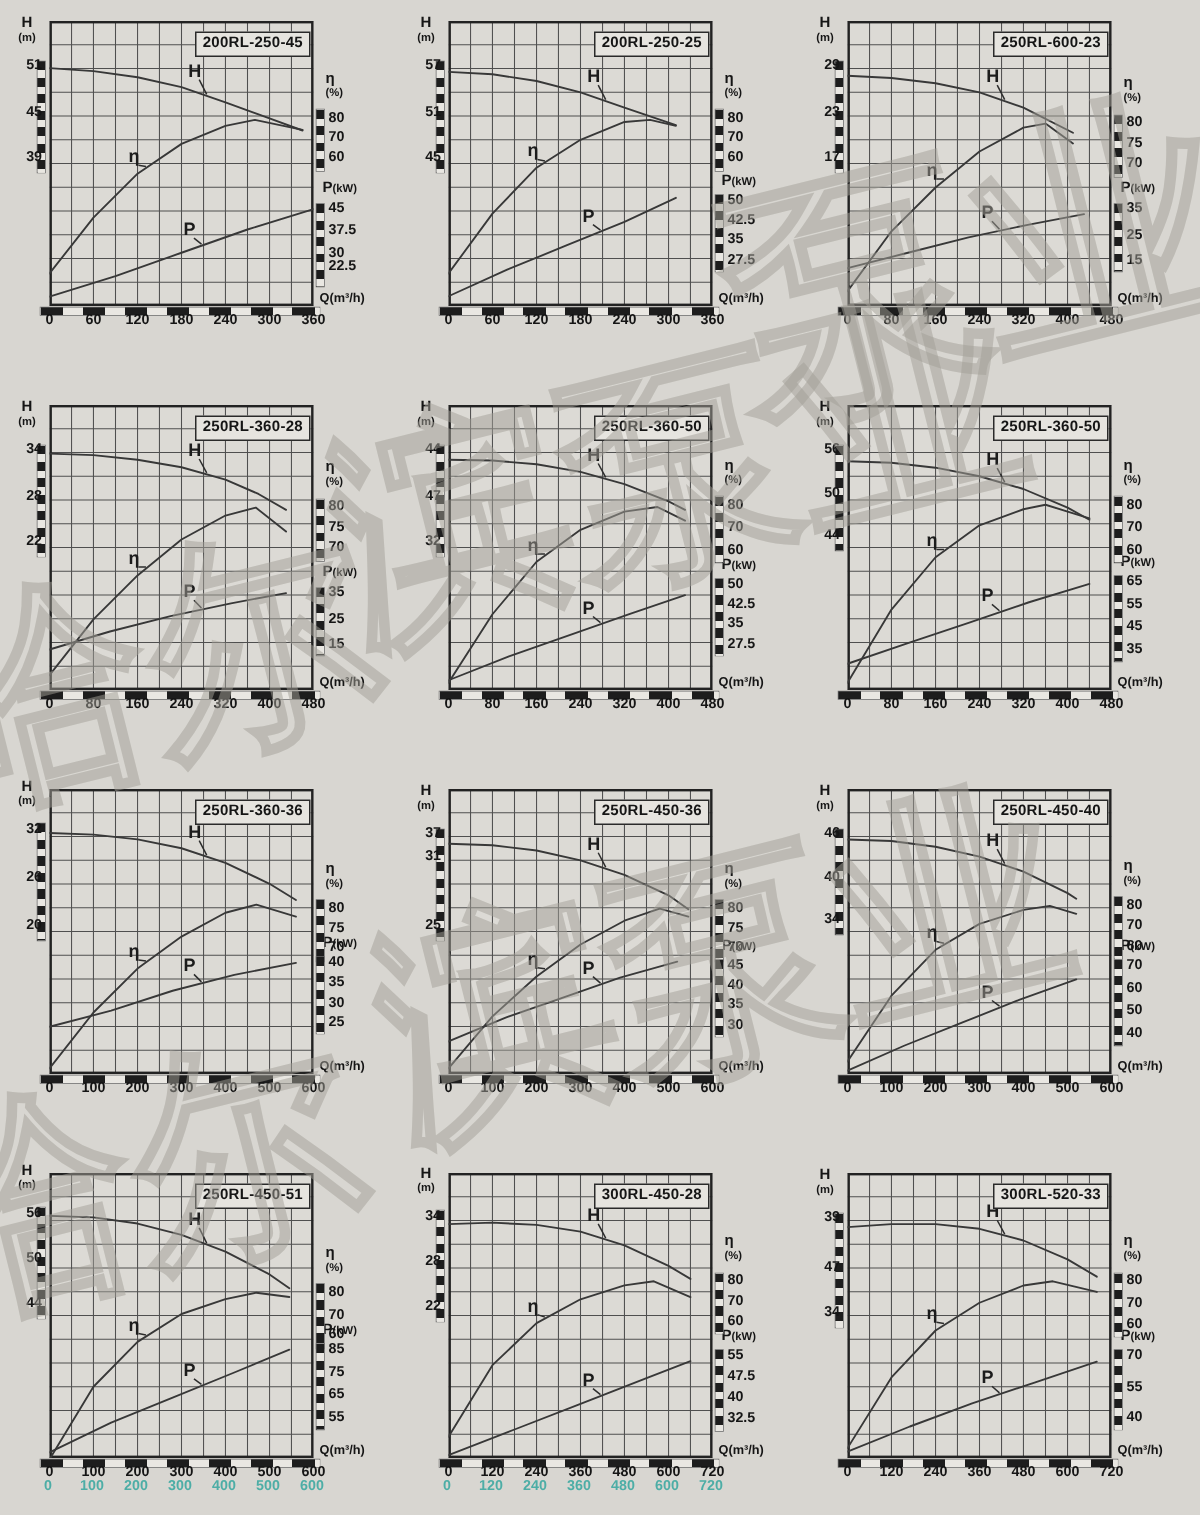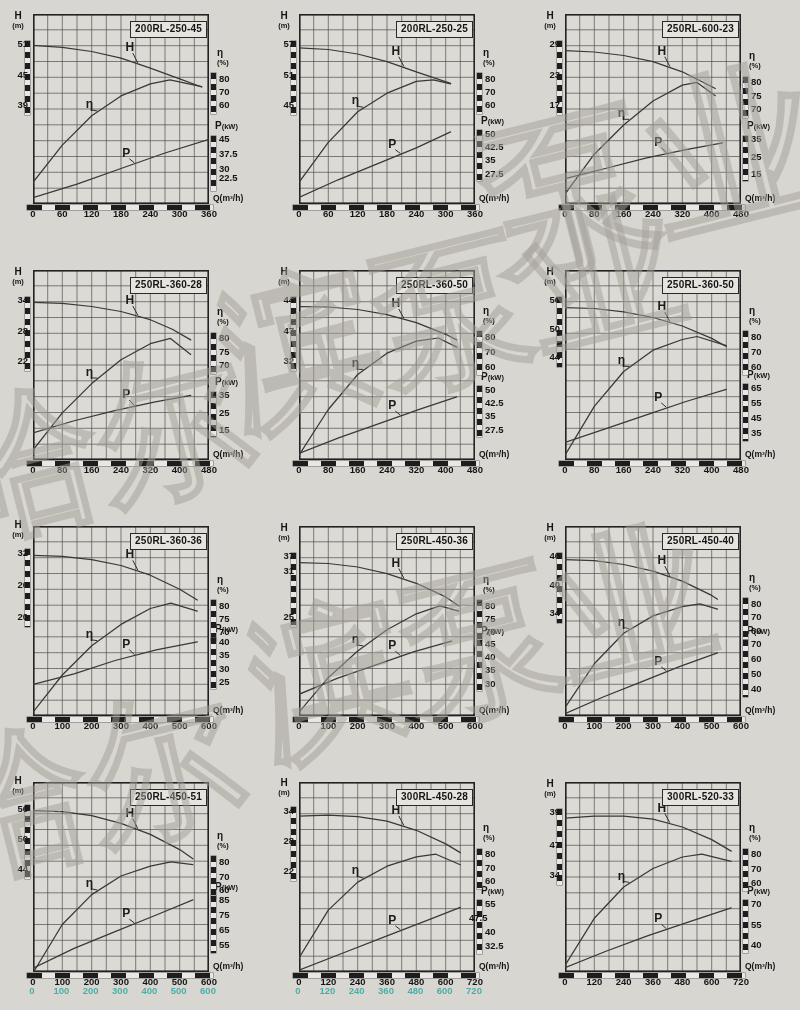--- a/index.html
+++ b/index.html
@@ -828,21 +828,21 @@
     <div class="vbar bar-eff" style="left: 208px; top: 72.5px; height: 40.85px;"></div>
     <div class="vbar bar-pow" style="left: 208px; top: 123.8px; height: 54.15px;"></div>
     <div class="hbar bar-flow" style="left: 24px; top: 197px; width: 186px;"></div>
   <div class="tick left" style="left: 3px; top: 28.5px;">34</div>
         <div class="tick left" style="left: 3px; top: 58.9px;">28</div>
         <div class="tick left" style="left: 3px; top: 89.3px;">22</div>
         <div class="tick" style="left: 216px; top: 72.2px;">80</div>
         <div class="tick" style="left: 216px; top: 85.5px;">70</div>
         <div class="tick" style="left: 216px; top: 98.8px;">60</div>
         <div class="tick" style="left: 216px; top: 121.6px;">55</div>
-        <div class="tick" style="left: 200px; top: 135.85px;">47.5</div>
+        <div class="tick" style="left: 216px; top: 135.85px;">47.5</div>
         <div class="tick" style="left: 216px; top: 150.1px;">40</div>
         <div class="tick" style="left: 216px; top: 164.35px;">32.5</div>
         <div class="xtick" style="left: 17px; top: 200px;">0</div>
         <div class="xtick" style="left: 46.3333px; top: 200px;">120</div>
         <div class="xtick" style="left: 75.6667px; top: 200px;">240</div>
         <div class="xtick" style="left: 105px; top: 200px;">360</div>
         <div class="xtick" style="left: 134.333px; top: 200px;">480</div>
         <div class="xtick" style="left: 163.667px; top: 200px;">600</div>
         <div class="xtick" style="left: 193px; top: 200px;">720</div>
         <div class="xtick ghost" style="left: 16px; top: 209px;">0</div>

